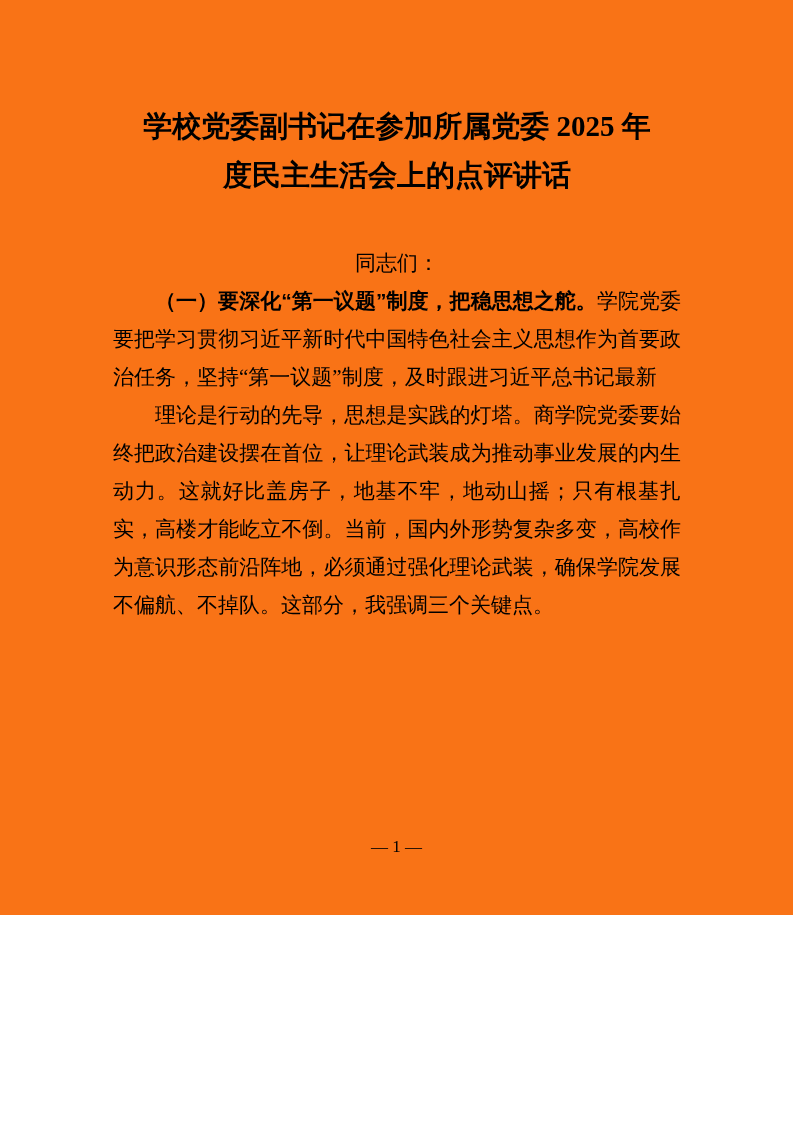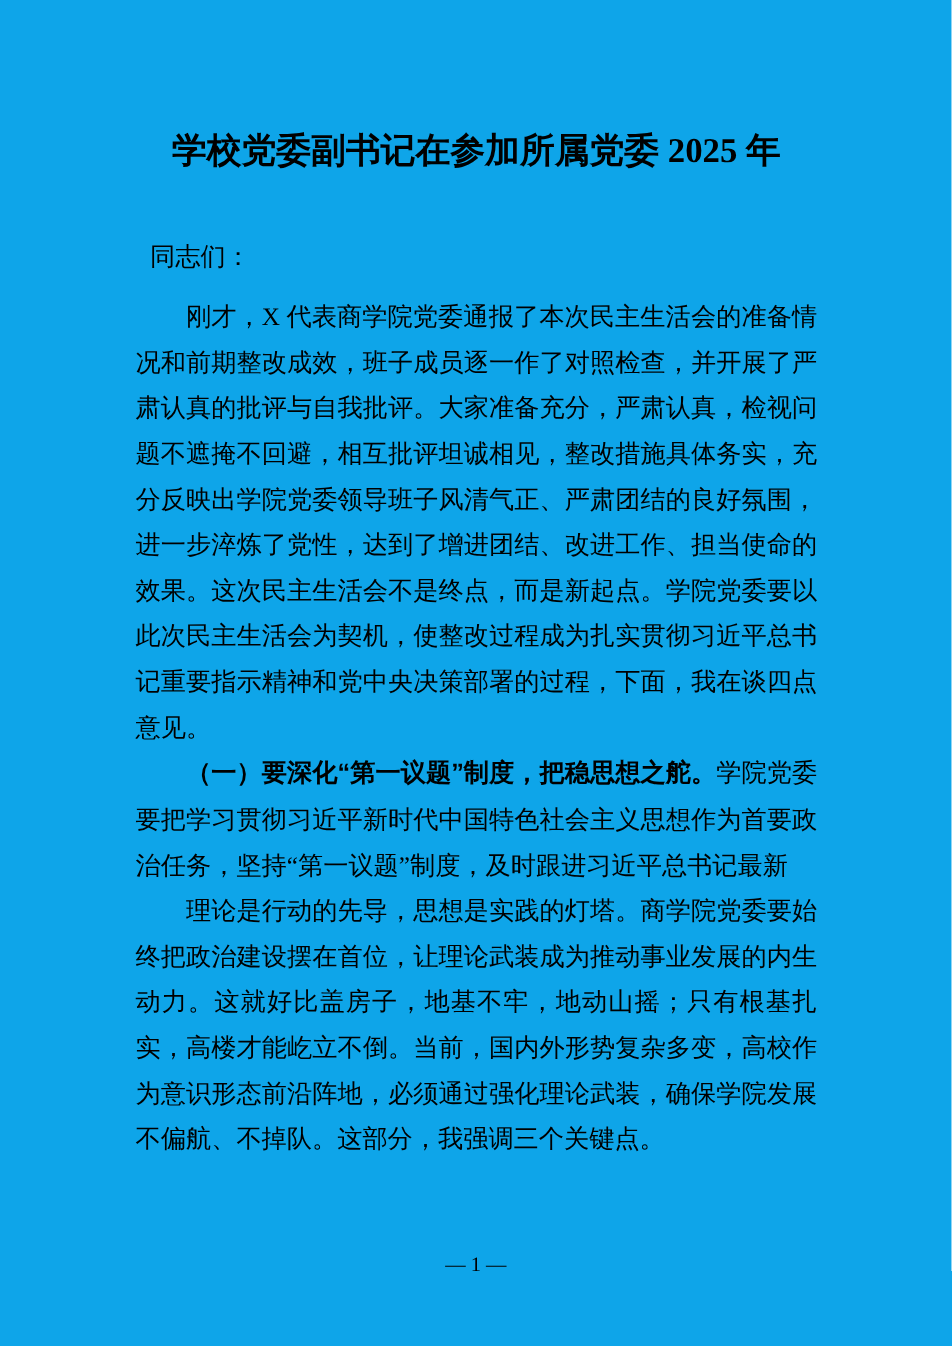--- a/index.html
+++ b/index.html
@@ -3,23 +3,23 @@
 <meta charset="utf-8">
 <style>
   html, body {
     margin: 0;
     padding: 0;
     background: #ffffff;
   }
   .page {
     position: relative;
     width: 793px;
-    height: 1122px;
+    height: 915px;
     margin: 0 auto;
-    background: #0ea5e9;
+    background: #f97316;
     box-sizing: border-box;
     padding: 102px 112px 0 113px;
     color: #000000;
     font-family: "Liberation Serif", "DejaVu Serif", serif;
     overflow: hidden;
   }
   .title {
     margin: 0 0 44px 0;
     font-size: 29px;
     line-height: 49px;
@@ -28,22 +28,23 @@
     font-family: "Liberation Serif", "DejaVu Serif", serif;
   }
   .title .title-line {
     display: block;
   }
   .body-text {
     font-size: 21px;
     line-height: 38px;
   }
   .salutation {
-    margin: 12px;
+    margin: 0;
     text-indent: 0;
+    text-align: center;
   }
   .para {
     margin: 0;
     text-indent: 2em;
     text-align: justify;
     text-justify: inter-character;
   }
   .para:after {
     
     content: "";
@@ -68,27 +69,27 @@
     font-family: "Liberation Serif", "DejaVu Serif", serif;
   }
 </style>
 </head>
 <body>
 
 <div class="page">
 
   <h1 class="title">
     <span class="title-line">学校党委副书记在参加所属党委 2025 年</span>
+    <span class="title-line">度民主生活会上的点评讲话</span>
   </h1>
 
   <div class="body-text">
 
     <p class="salutation">同志们：</p>
 
-    <p class="para">刚才，X 代表商学院党委通报了本次民主生活会的准备情况和前期整改成效，班子成员逐一作了对照检查，并开展了严肃认真的批评与自我批评。大家准备充分，严肃认真，检视问题不遮掩不回避，相互批评坦诚相见，整改措施具体务实，充分反映出学院党委领导班子风清气正、严肃团结的良好氛围，进一步淬炼了党性，达到了增进团结、改进工作、担当使命的效果。这次民主生活会不是终点，而是新起点。学院党委要以此次民主生活会为契机，使整改过程成为扎实贯彻习近平总书记重要指示精神和党中央决策部署的过程，下面，我在谈四点意见。</p>
 
 
     <p class="para"><span class="bold-lead">（一）要深化“第一议题”制度，把稳思想之舵。</span><span>学院党委要把学习贯彻习近平新时代中国特色社会主义思想作为首要政治任务，坚持“第一议题”制度，及时跟进习近平总书记最新</span></p>
 
     <p class="para">理论是行动的先导，思想是实践的灯塔。商学院党委要始终把政治建设摆在首位，让理论武装成为推动事业发展的内生动力。这就好比盖房子，地基不牢，地动山摇；只有根基扎实，高楼才能屹立不倒。当前，国内外形势复杂多变，高校作为意识形态前沿阵地，必须通过强化理论武装，确保学院发展不偏航、不掉队。这部分，我强调三个关键点。</p>
 
   </div>
 
   <div class="page-footer">— 1 —</div>
 

